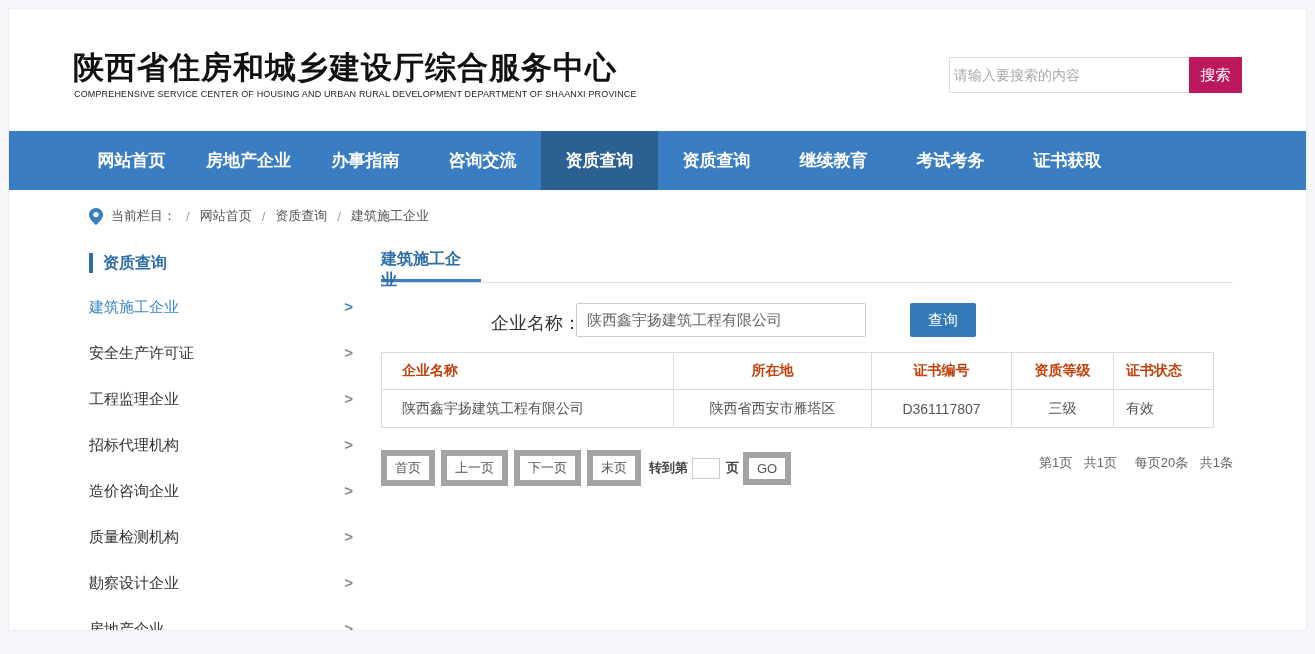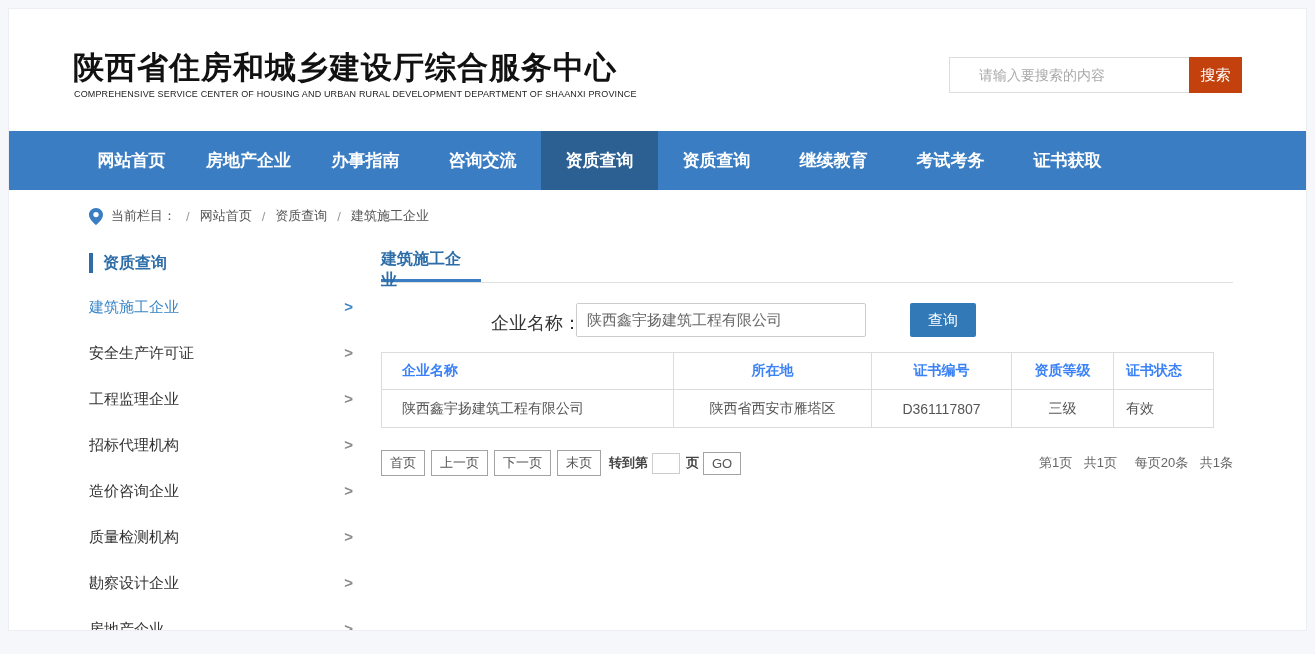--- a/index.html
+++ b/index.html
@@ -24,26 +24,26 @@
     font-size:31px; font-weight:bold; color:#111;
     letter-spacing:1px; white-space:nowrap;
   }
   .hdr-sub {
     position:absolute; left:65px; top:80px;
     font-size:9px; color:#222; letter-spacing:0.15px; white-space:nowrap;
   }
   .search-wrap { position:absolute; right:64px; top:48px; height:36px; display:flex; }
   .search-input {
     width:240px; height:36px; border:1px solid #ddd; border-right:none;
-    padding:0 29px; font-size:14px; color:#555; outline:none;
+    padding:0 4px; font-size:14px; color:#555; outline:none;
     font-family:inherit;
   }
   .search-input::placeholder { color:#aaa; }
   .search-btn {
-    width:53px; height:36px; background:#c2410c; color:#fff;
+    width:53px; height:36px; background:#be185d; color:#fff;
     border:none; font-size:15px; cursor:pointer; font-family:inherit;
   }
   
   .nav {
     position:absolute; left:0; top:122px; width:100%; height:59px;
     background:#3a7dc2; display:flex; padding-left:64px;
   }
   .nav-item {
     width:117px; height:59px; line-height:59px; text-align:center;
     color:#fff; font-size:17px; font-weight:bold; cursor:pointer; white-space:nowrap;
@@ -90,32 +90,32 @@
     position:absolute; left:529px; top:0; width:66px; height:34px;
     background:#3279b7; color:#fff; border:none; border-radius:2px;
     font-size:15px; cursor:pointer; font-family:inherit;
   }
   
   table.result {
     border-collapse:collapse; margin-top:15px; width:832px;
     font-size:14px; table-layout:fixed;
   }
   table.result th, table.result td { border:1px solid #dcdcdc; height:37px; }
-  table.result th { font-weight:bold; color:#3b82f6; }
+  table.result th { font-weight:bold; color:#c2410c; }
   table.result td { color:#555; height:38px; }
   .col0 { width:292px; text-align:left; padding-left:20px; }
   .col1 { width:198px; text-align:center; }
   .col2 { width:140px; text-align:center; }
   .col3 { width:102px; text-align:center; }
   .col4 { width:100px; text-align:left; padding-left:12px; }
   
   .pager { position:relative; margin-top:22px; width:852px; height:26px; font-size:13px; }
   .pg-left { position:absolute; left:0; top:0; display:flex; align-items:center; }
   .pg-btn {
-    border:1px solid #a3a3a3; background:#fff; color:#555; font-size:13px;
+    border:6px solid #a3a3a3; background:#fff; color:#555; font-size:13px;
     padding:3px 8px; margin-right:6px; cursor:pointer; font-family:inherit; white-space:nowrap;
   }
   .pg-text { font-weight:bold; color:#444; margin:0 4px 0 2px; white-space:nowrap; }
   .pg-input {
     width:28px; height:21px; border:1px solid #ccc; margin-right:4px;
     text-align:center; font-size:13px; outline:none; font-family:inherit;
   }
   .pg-info { position:absolute; right:0; top:4px; color:#666; font-size:13px; white-space:nowrap; }
   .pg-info span { margin-left:8px; }
   .pg-info span.gap { margin-left:14px; }

